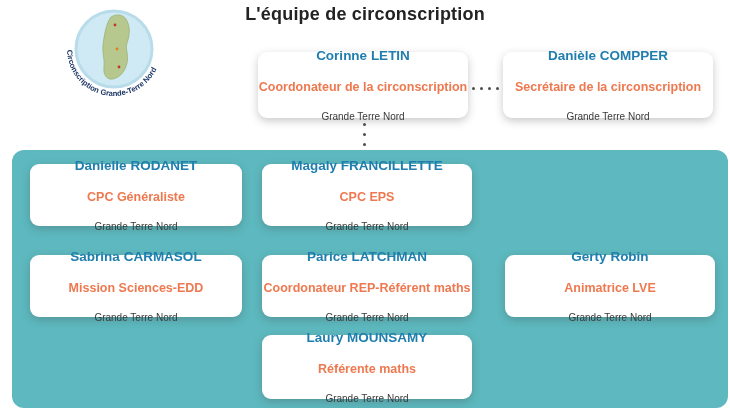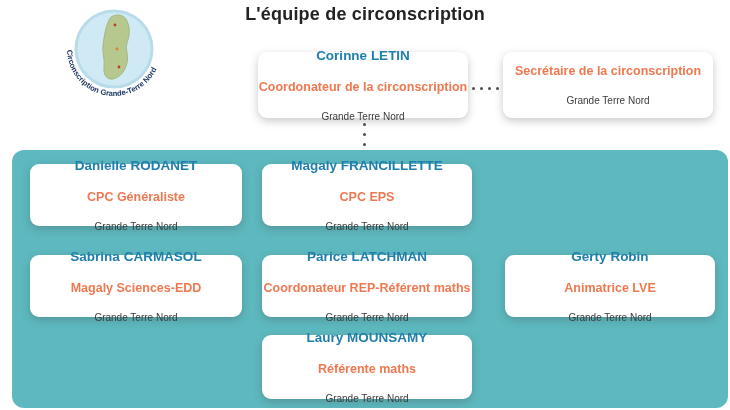--- a/index.html
+++ b/index.html
@@ -56,20 +56,21 @@
   </div>
 
   <div class="hdots">
     <span></span>
       <span></span>
       <span></span>
       <span></span>
   </div>
 
   <div class="card" style="left:503px;top:52px;width:210px;height:66px">
+    <div class="nm">Danièle COMPPER</div>
     <div class="rl">Secrétaire de la circonscription</div>
     <div class="lc">Grande Terre Nord</div>
   </div>
 
   <div class="vdots">
     <span></span>
       <span></span>
       <span></span>
   </div>
 
@@ -83,21 +84,21 @@
 
   <div class="card" style="left:262px;top:164px;width:210px;height:62px">
     <div class="nm">Magaly FRANCILLETTE</div>
     <div class="rl">CPC EPS</div>
     <div class="lc">Grande Terre Nord</div>
   </div>
 
 
   <div class="card" style="left:30px;top:255px;width:212px;height:62px">
     <div class="nm">Sabrina CARMASOL</div>
-    <div class="rl">Magaly Sciences-EDD</div>
+    <div class="rl">Mission Sciences-EDD</div>
     <div class="lc">Grande Terre Nord</div>
   </div>
 
   <div class="card" style="left:262px;top:255px;width:210px;height:62px">
     <div class="nm">Parice LATCHMAN</div>
     <div class="rl">Coordonateur REP-Référent maths</div>
     <div class="lc">Grande Terre Nord</div>
   </div>
 
   <div class="card" style="left:505px;top:255px;width:210px;height:62px">

